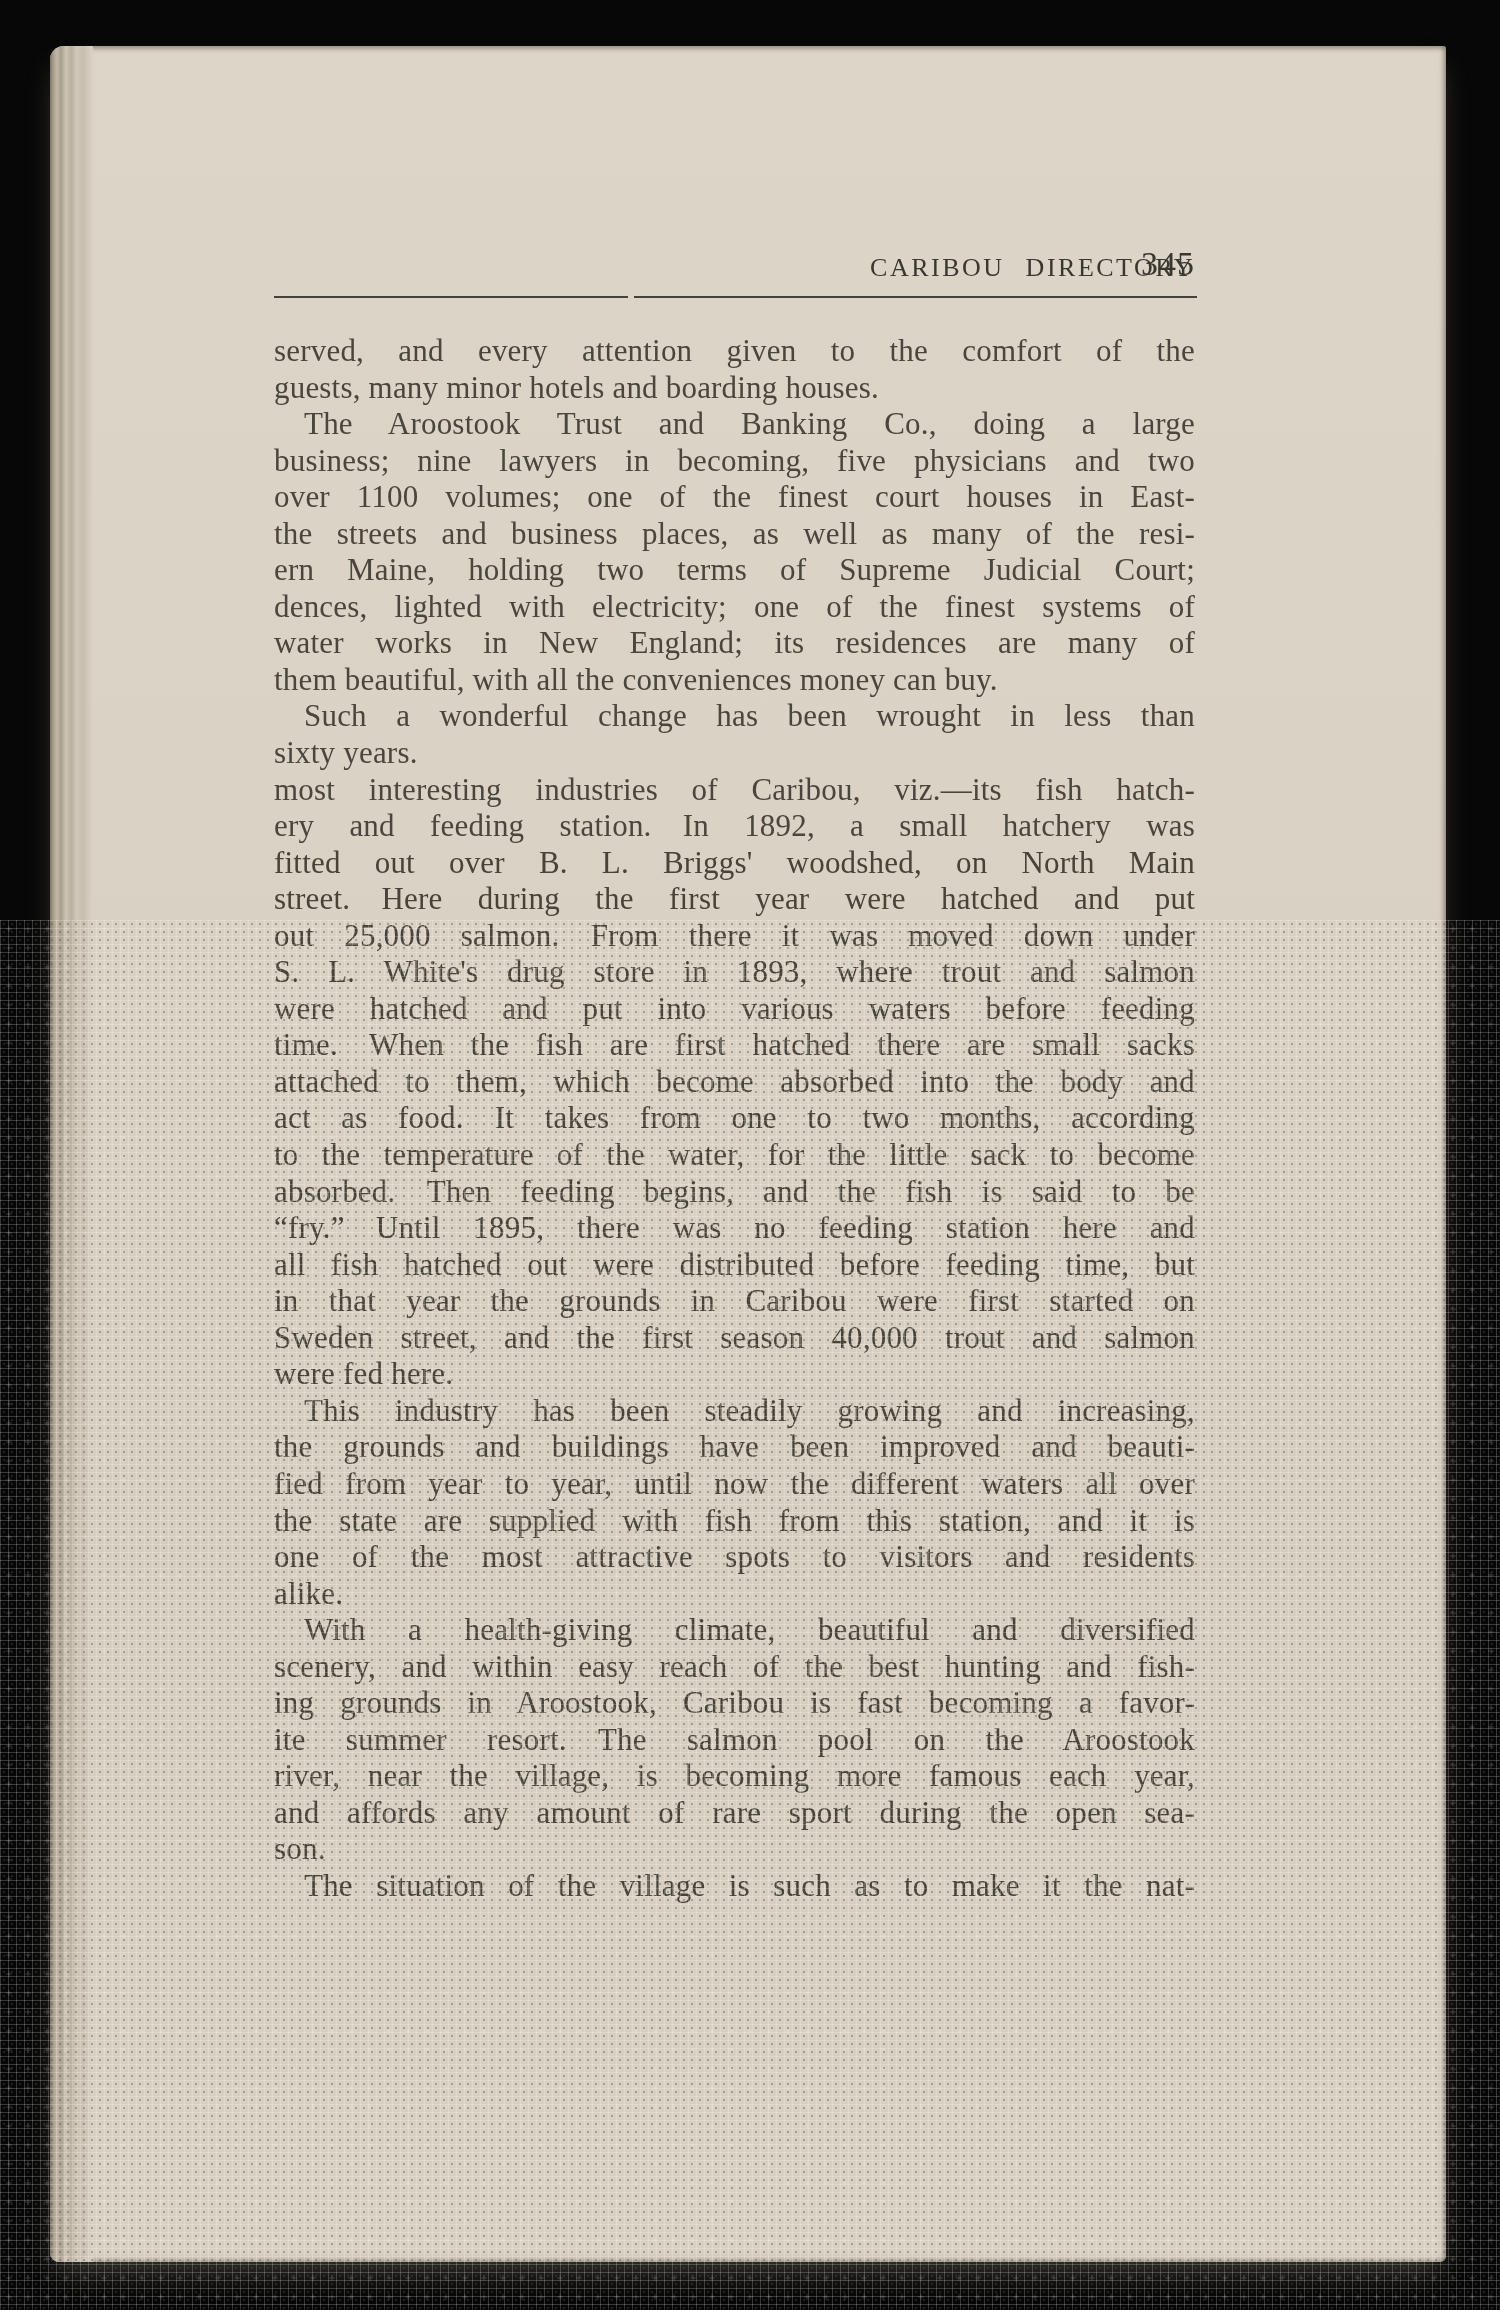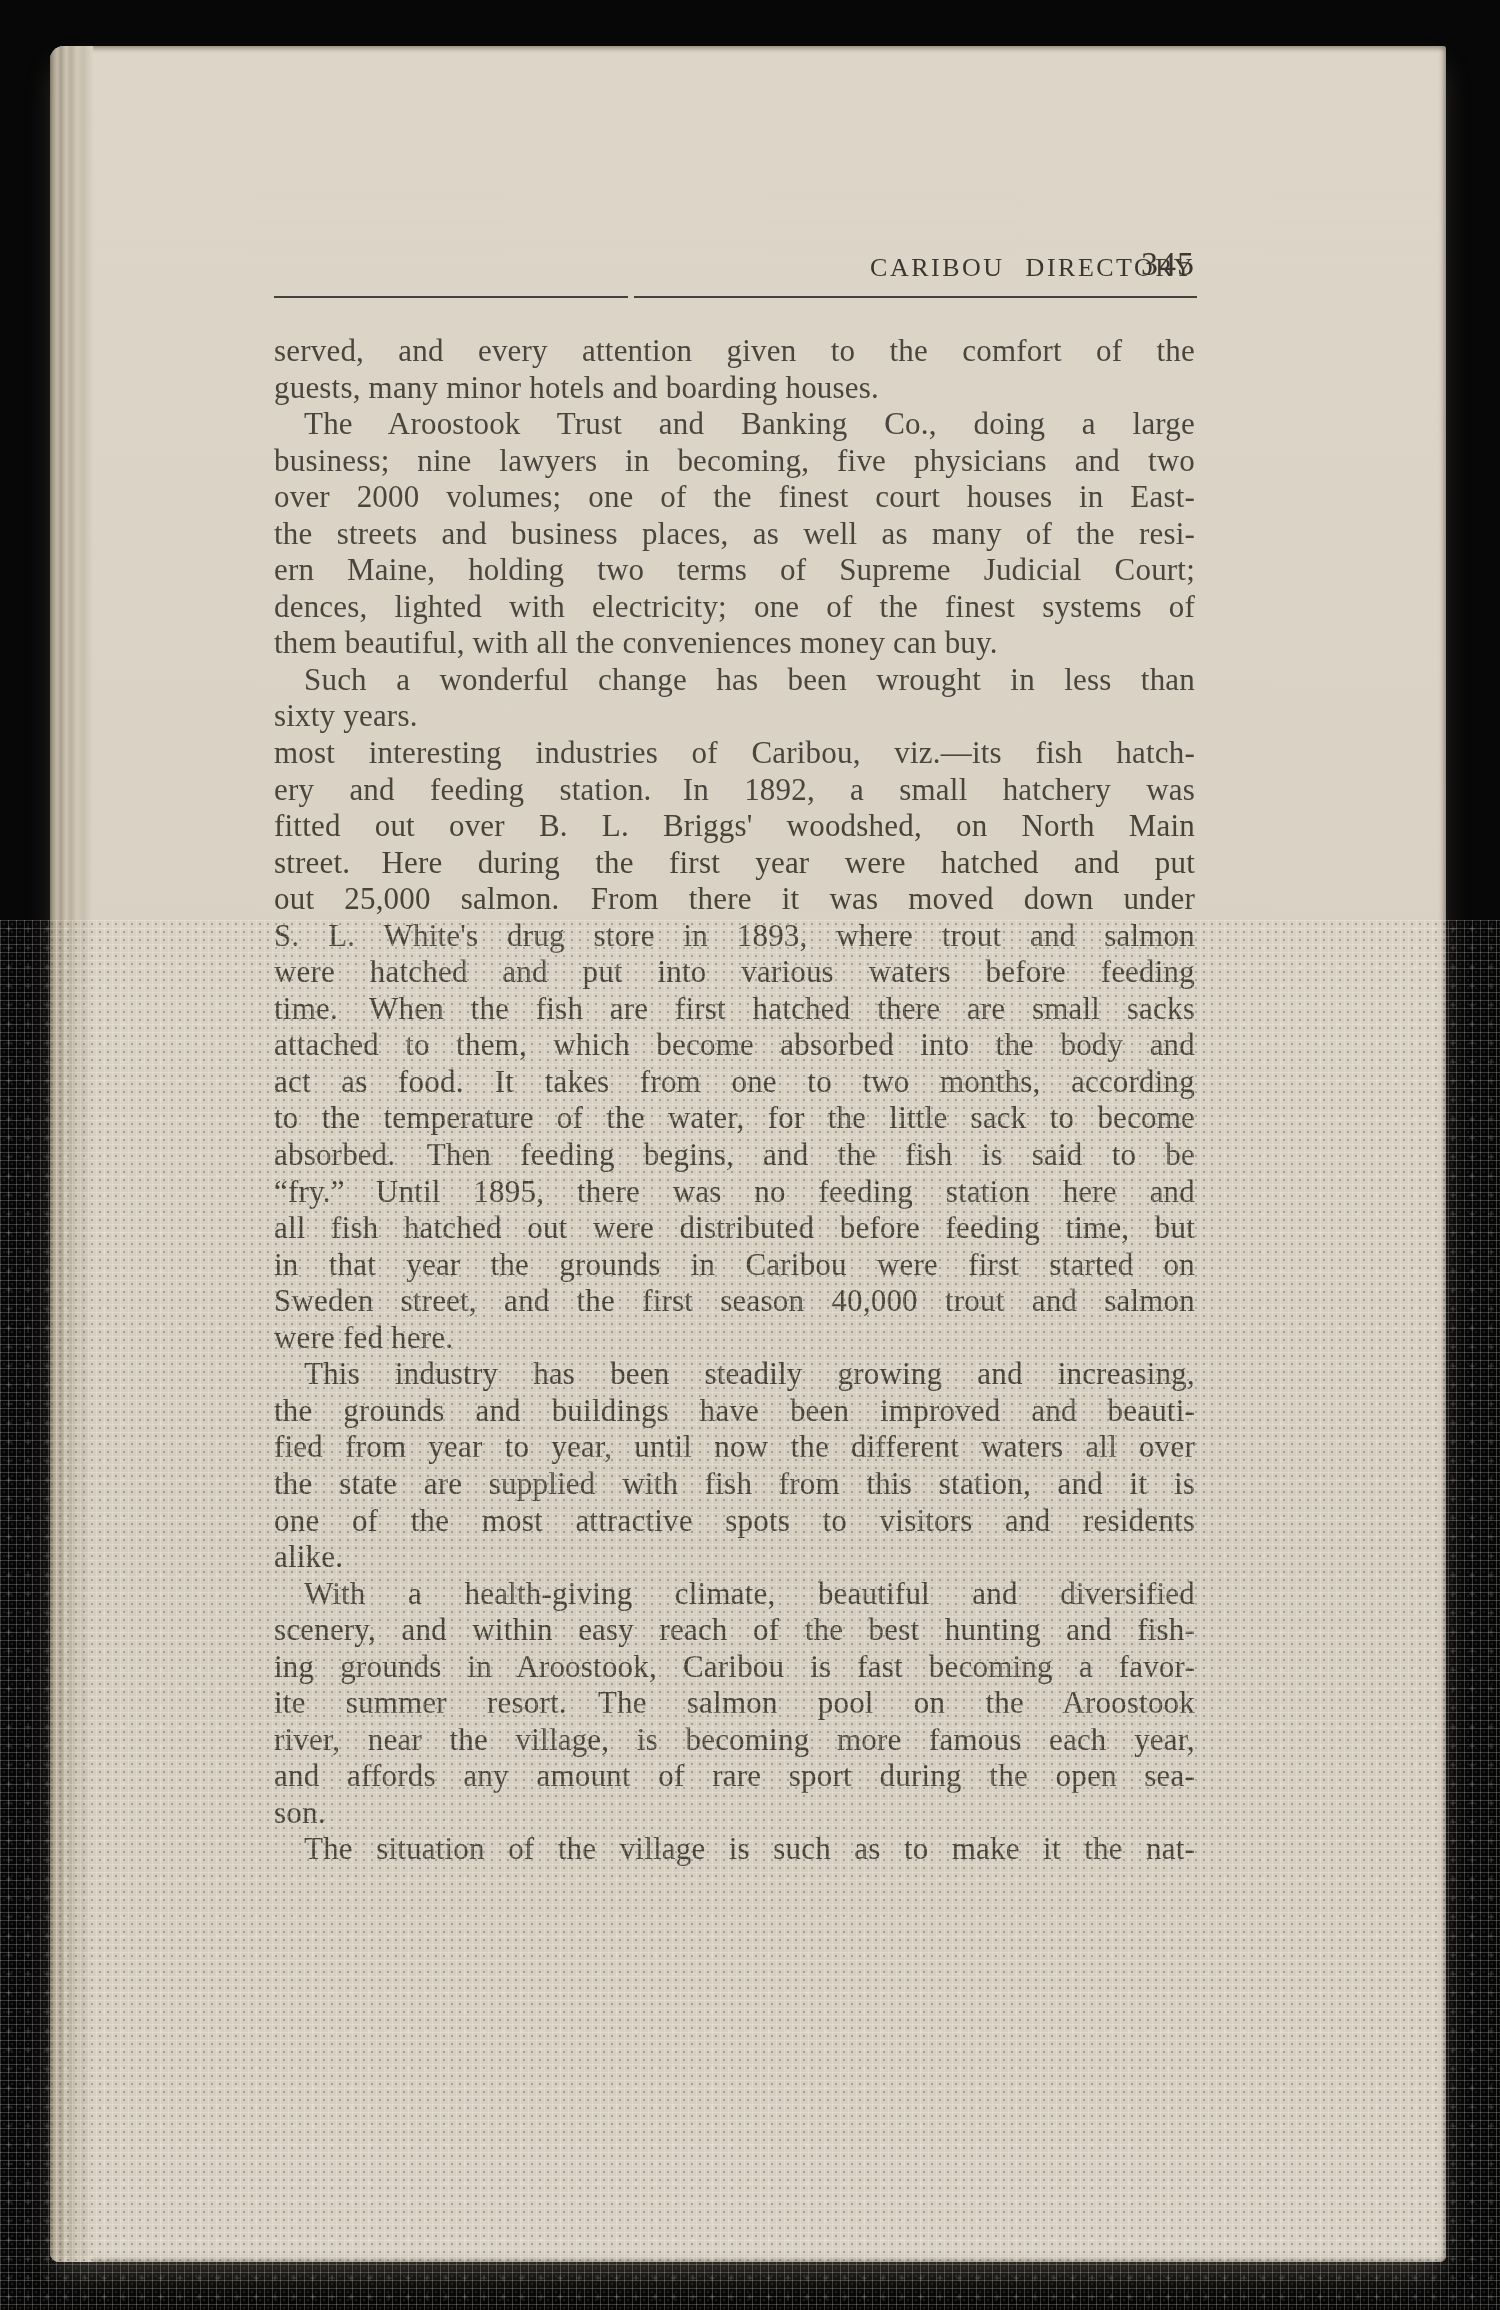--- a/index.html
+++ b/index.html
@@ -133,24 +133,25 @@
       <span id="page-number">345</span>
     </div>
 
     <div id="header-rule"></div>
 
     <div id="body-text">
         <div class="line">served, and every attention given to the comfort of the</div>
         <div class="line para-end">guests, many minor hotels and boarding houses.</div>
         <div class="line indent">The Aroostook Trust and Banking Co., doing a large</div>
         <div class="line">business; nine lawyers in becoming, five physicians and two</div>
-        <div class="line">over 2000 volumes; one of the finest court houses in East-</div>
+        <div class="line">over 1100 volumes; one of the finest court houses in East-</div>
         <div class="line">the streets and business places, as well as many of the resi-</div>
         <div class="line">ern Maine, holding two terms of Supreme Judicial Court;</div>
         <div class="line">dences, lighted with electricity; one of the finest systems of</div>
+        <div class="line">water works in New England; its residences are many of</div>
         <div class="line para-end">them beautiful, with all the conveniences money can buy.</div>
         <div class="line indent">Such a wonderful change has been wrought in less than</div>
         <div class="line para-end">sixty years.</div>
         <div class="line">most interesting industries of Caribou, viz.—its fish hatch-</div>
         <div class="line">ery and feeding station. In 1892, a small hatchery was</div>
         <div class="line fuzzy">fitted out over B. L. Briggs' woodshed, on North Main</div>
         <div class="line fuzzy">street. Here during the first year were hatched and put</div>
         <div class="line fuzzy">out 25,000 salmon. From there it was moved down under</div>
         <div class="line fuzzy">S. L. White's drug store in 1893, where trout and salmon</div>
         <div class="line fuzzy">were hatched and put into various waters before feeding</div>

